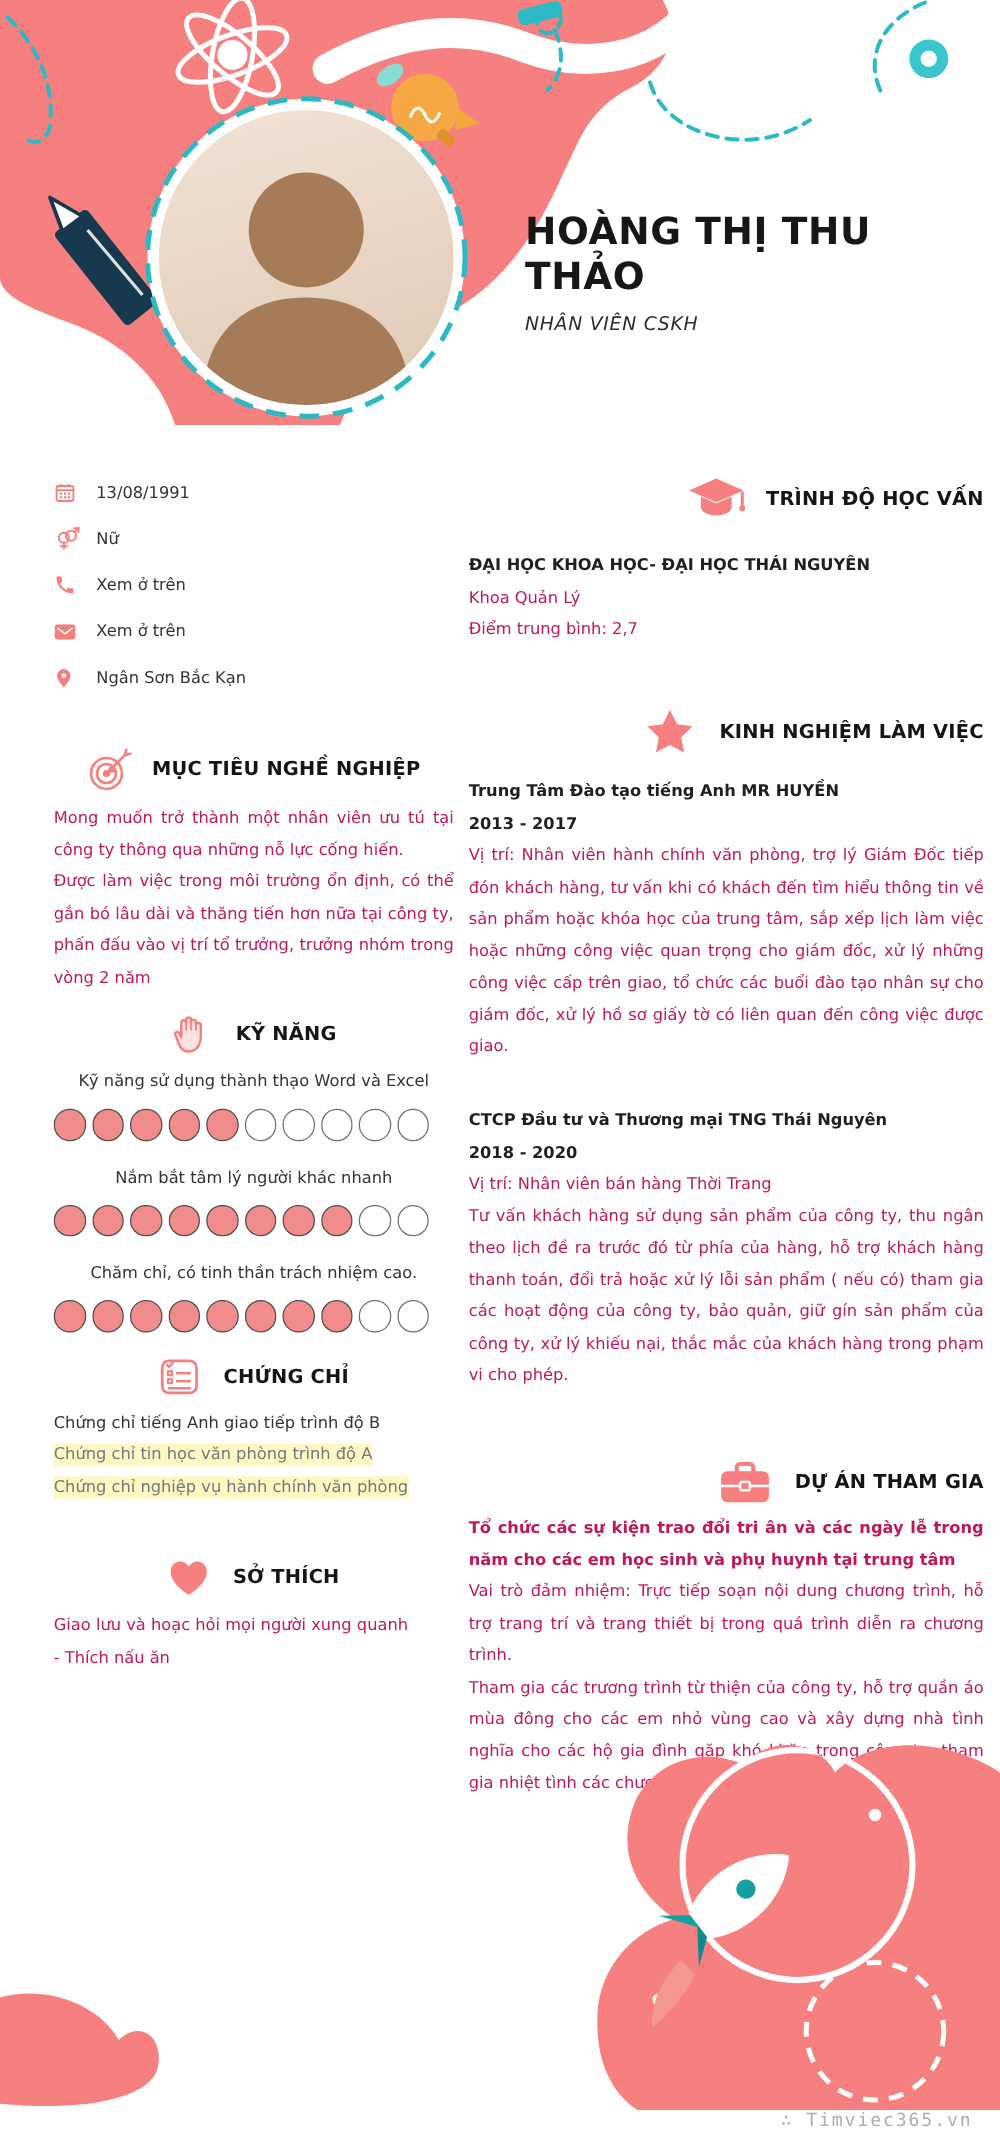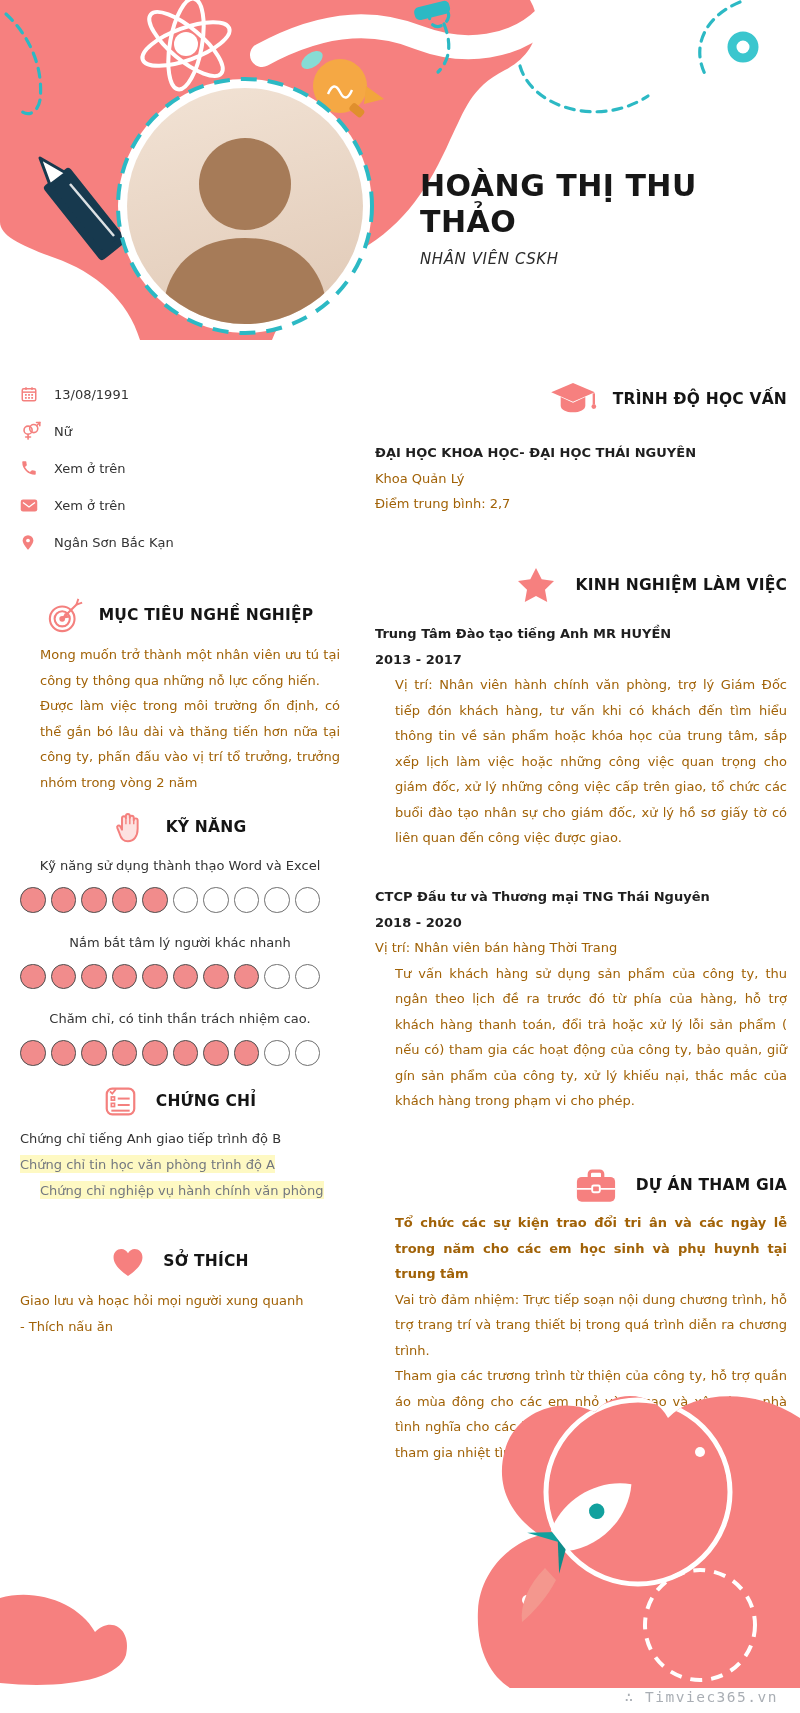--- a/index.html
+++ b/index.html
@@ -21,36 +21,36 @@
     background:linear-gradient(165deg,#F2E3D5,#E0C9B6);
   }
   .name-block{ left:420px; top:168px; width:340px; }
   h1.name{
     font-size:30px; line-height:36px; font-weight:bold;
     color:#171717; letter-spacing:.5px;
   }
   .job-title{ margin-top:10px; font-size:15px; letter-spacing:.6px; color:#2b2b2b;font-style:italic; }
 
   
-  .left-col  { left:20px;  width:320px; }
+  .left-col  { left:43px;  width:320px; }
   .right-col { left:375px; width:412px;justify-content:flex-end; }
 
   
   .contact-row{ display:flex; align-items:center; height:20px; margin-bottom:17px; font-size:13px; color:#333; }
   .contact-row .cicon{ width:34px; display:flex; align-items:center; }
 
   
   .sec-head-l{ display:flex; align-items:center; height:38px;justify-content:center; }
   .sec-head-l .sicon{ width:52px; display:flex; align-items:center; }
   .sec-head-r{ display:flex; align-items:center; height:40px; padding-left:33px; }
   .sec-head-r .sicon{ width:56px; display:flex; align-items:center; justify-content:center; margin-right:12px; }
   .sec-title{ font-size:15.5px; font-weight:bold; color:#151515; letter-spacing:.2px; }
 
-  p.body, .body{ font-size:13px; line-height:25.5px; color:#a16207; }
-  .just{ text-align:justify;margin-left:20px; }
+  p.body, .body{ font-size:13px; line-height:25.5px; color:#be185d; }
+  .just{ text-align:justify; }
   .bold{ font-weight:bold; color:#1f1f1f; }
 
   
   .skill{ margin-bottom:20px;text-align:center; }
   .skill-label{ font-size:13px; line-height:20px; margin-bottom:11px; color:#333; }
   .dots{ display:flex; }
   .dot{ width:25.5px; height:25.5px; border-radius:50%; border:1.7px solid #6F6F6F; background:#fff; margin-right:5px; }
   .dot:last-child{ margin-right:0; }
   .dot.filled{ background:#F18C8C; border-color:#4E4E4E; }
 

